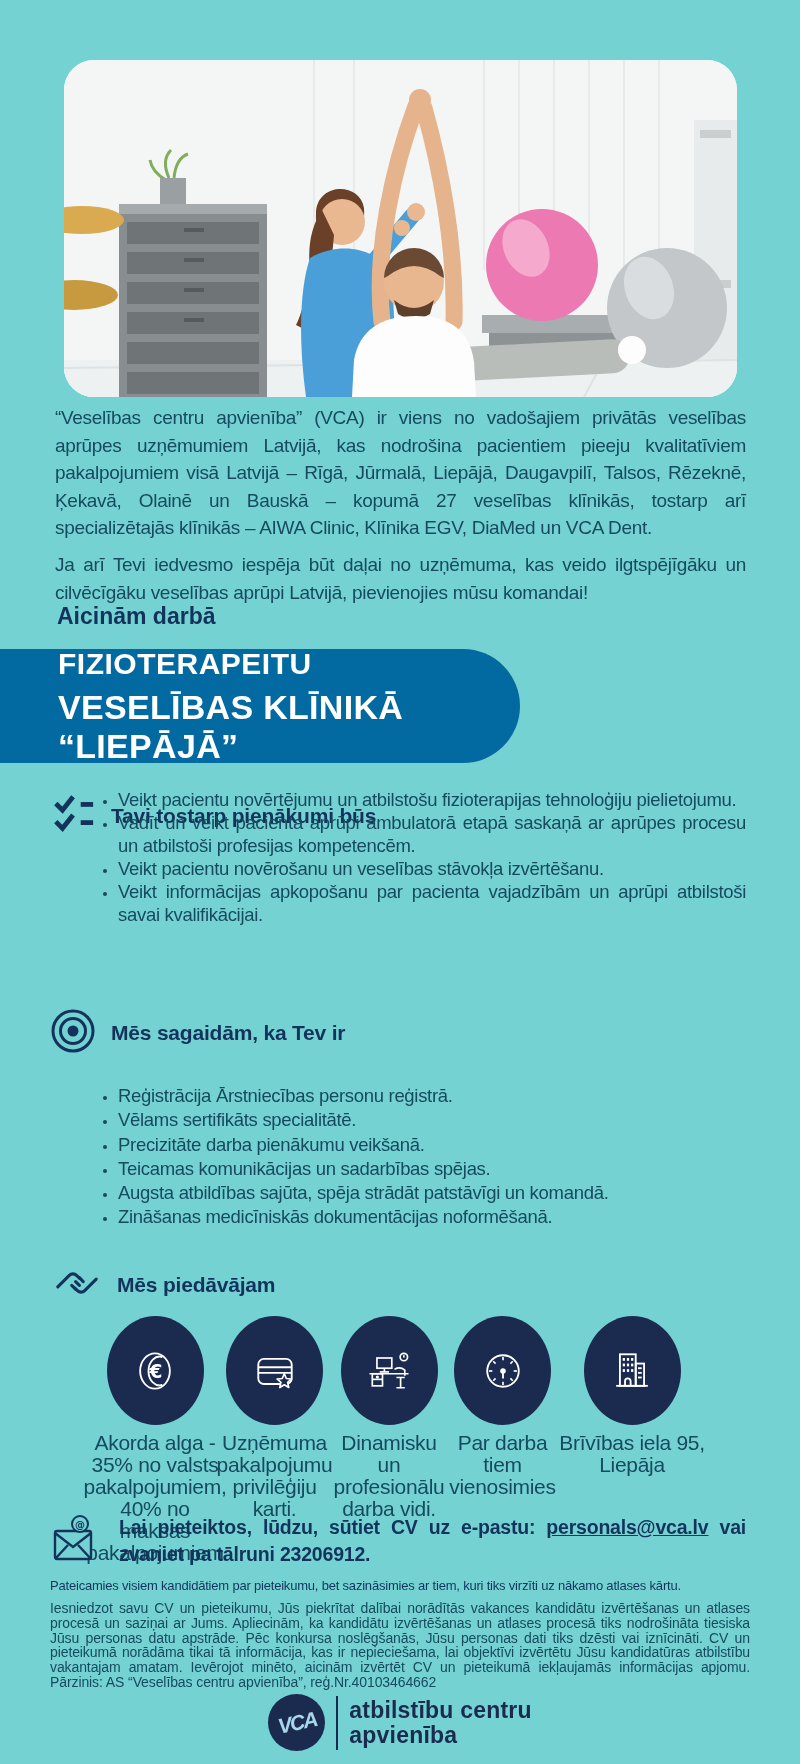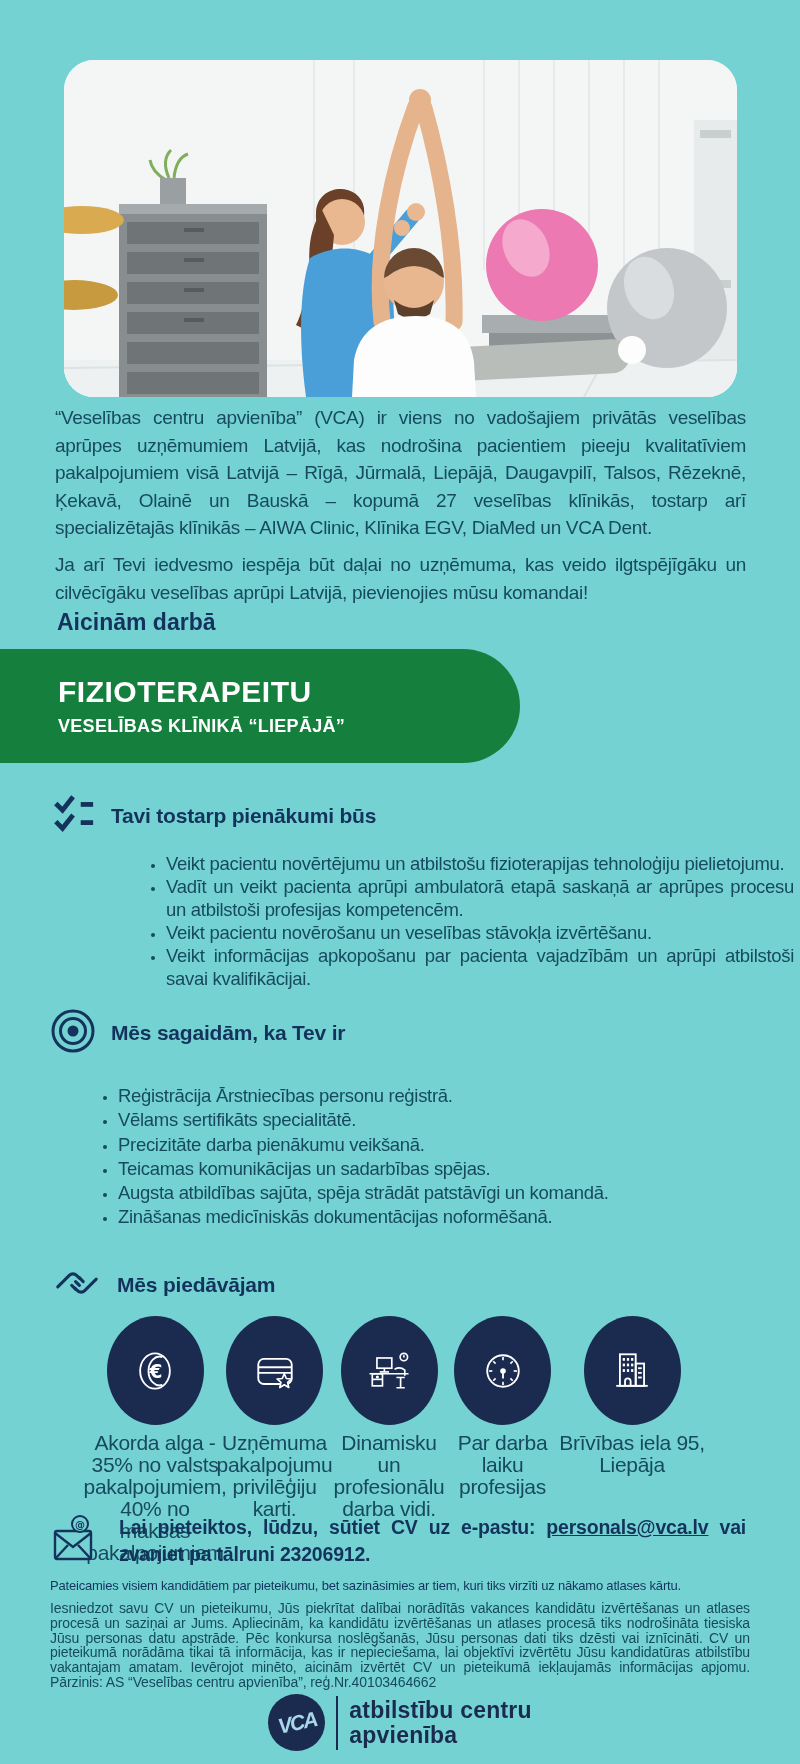--- a/index.html
+++ b/index.html
@@ -11,41 +11,41 @@
   .photo { position:absolute; left:64px; top:60px; width:673px; height:337px;
            border-radius:30px; overflow:hidden; background:#f3f5f6; }
   .photo svg { display:block; }
 
   
   .intro { position:absolute; left:55px; width:691px; color:#174a5f;
            font-size:19px; line-height:27.5px; text-align:justify; letter-spacing:-0.3px; }
   #intro-p1 { top:404px; }
   #intro-p2 { top:551px; }
 
-  .invite { position:absolute; left:57px; top:603px; font-size:23px; font-weight:bold; color:#14335c;margin-top:6px; }
+  .invite { position:absolute; left:57px; top:603px; font-size:23px; font-weight:bold; color:#14335c; }
 
   
   .banner { position:absolute; left:0; top:649px; width:520px; height:114px;
-            background:#15803d; border-radius:0 57px 57px 0;
+            background:#0369a1; border-radius:0 57px 57px 0;
             display:flex; flex-direction:column; justify-content:center; padding-left:58px; gap:7px; }
   .banner .l1 { color:#fff; font-size:30px; font-weight:bold; letter-spacing:0.5px; }
-  .banner .l2 { color:#fff; font-size:18px; font-weight:bold; letter-spacing:0.3px; }
+  .banner .l2 { color:#fff; font-size:34px; font-weight:bold; letter-spacing:0.3px; }
 
   
   .sec-head { position:absolute; display:flex; align-items:center; gap:15px; }
   .sec-head .label { font-size:21px; font-weight:bold; color:#14335c; letter-spacing:-0.2px; }
   #duties-head { left:52px; top:792px; }
   #expect-head { left:50px; top:1008px; }
   #offers-head { left:52px; top:1258px; }
 
   
   .blist { position:absolute; left:118px; width:628px; list-style:disc outside; }
   .blist li { color:#174a5f; font-size:18.5px; text-align:justify; letter-spacing:-0.3px; }
   .blist li::marker { color:#174a5f; font-size:14px; }
-  #duties-list { top:852px;margin-left:48px; }
+  #duties-list { top:788px; }
   #duties-list li { line-height:23px; }
   #expect-list { top:1072px;margin-top:12px; }
   #expect-list li { line-height:24.3px; }
 
   
   .offers-row { position:absolute; left:92px; top:1316px; width:614px;
                 display:flex; justify-content:space-between; align-items:flex-start; }
   .offer-col { display:flex; flex-direction:column; align-items:center; }
   .offer-col:nth-child(1){ width:126px; } .offer-col:nth-child(2){ width:106px; }
   .offer-col:nth-child(3){ width:116px; } .offer-col:nth-child(4){ width:104px; }
@@ -273,21 +273,21 @@
               <line x1="39.5" y1="28" x2="43" y2="28"></line>
             <line x1="17.5" y1="17.5" x2="20" y2="20"></line>
               <line x1="36" y1="36" x2="38.5" y2="38.5"></line>
             <line x1="38.5" y1="17.5" x2="36" y2="20"></line>
               <line x1="20" y1="36" x2="17.5" y2="38.5"></line>
           </g>
           <circle cx="28" cy="28" r="3" fill="#fff" stroke="none"></circle>
           <line x1="28" y1="28" x2="28" y2="36"></line>
         </svg>
       </div>
-      <p class="offer-label">Par darba laiku profesijas</p>
+      <p class="offer-label">Par darba tiem vienosimies</p>
     </div>
     <div class="offer-col">
       <div class="offer-circle">
         <svg width="52" height="52" viewBox="0 0 56 56" fill="none" stroke="#fff" stroke-width="2">
           <rect x="15" y="10" width="17" height="34"></rect>
           <rect x="32" y="20" width="9" height="24"></rect>
           <g fill="#fff" stroke="none">
             <rect x="18" y="14" width="2.4" height="3"></rect>
               <rect x="22.5" y="14" width="2.4" height="3"></rect>
               <rect x="27" y="14" width="2.4" height="3"></rect>

